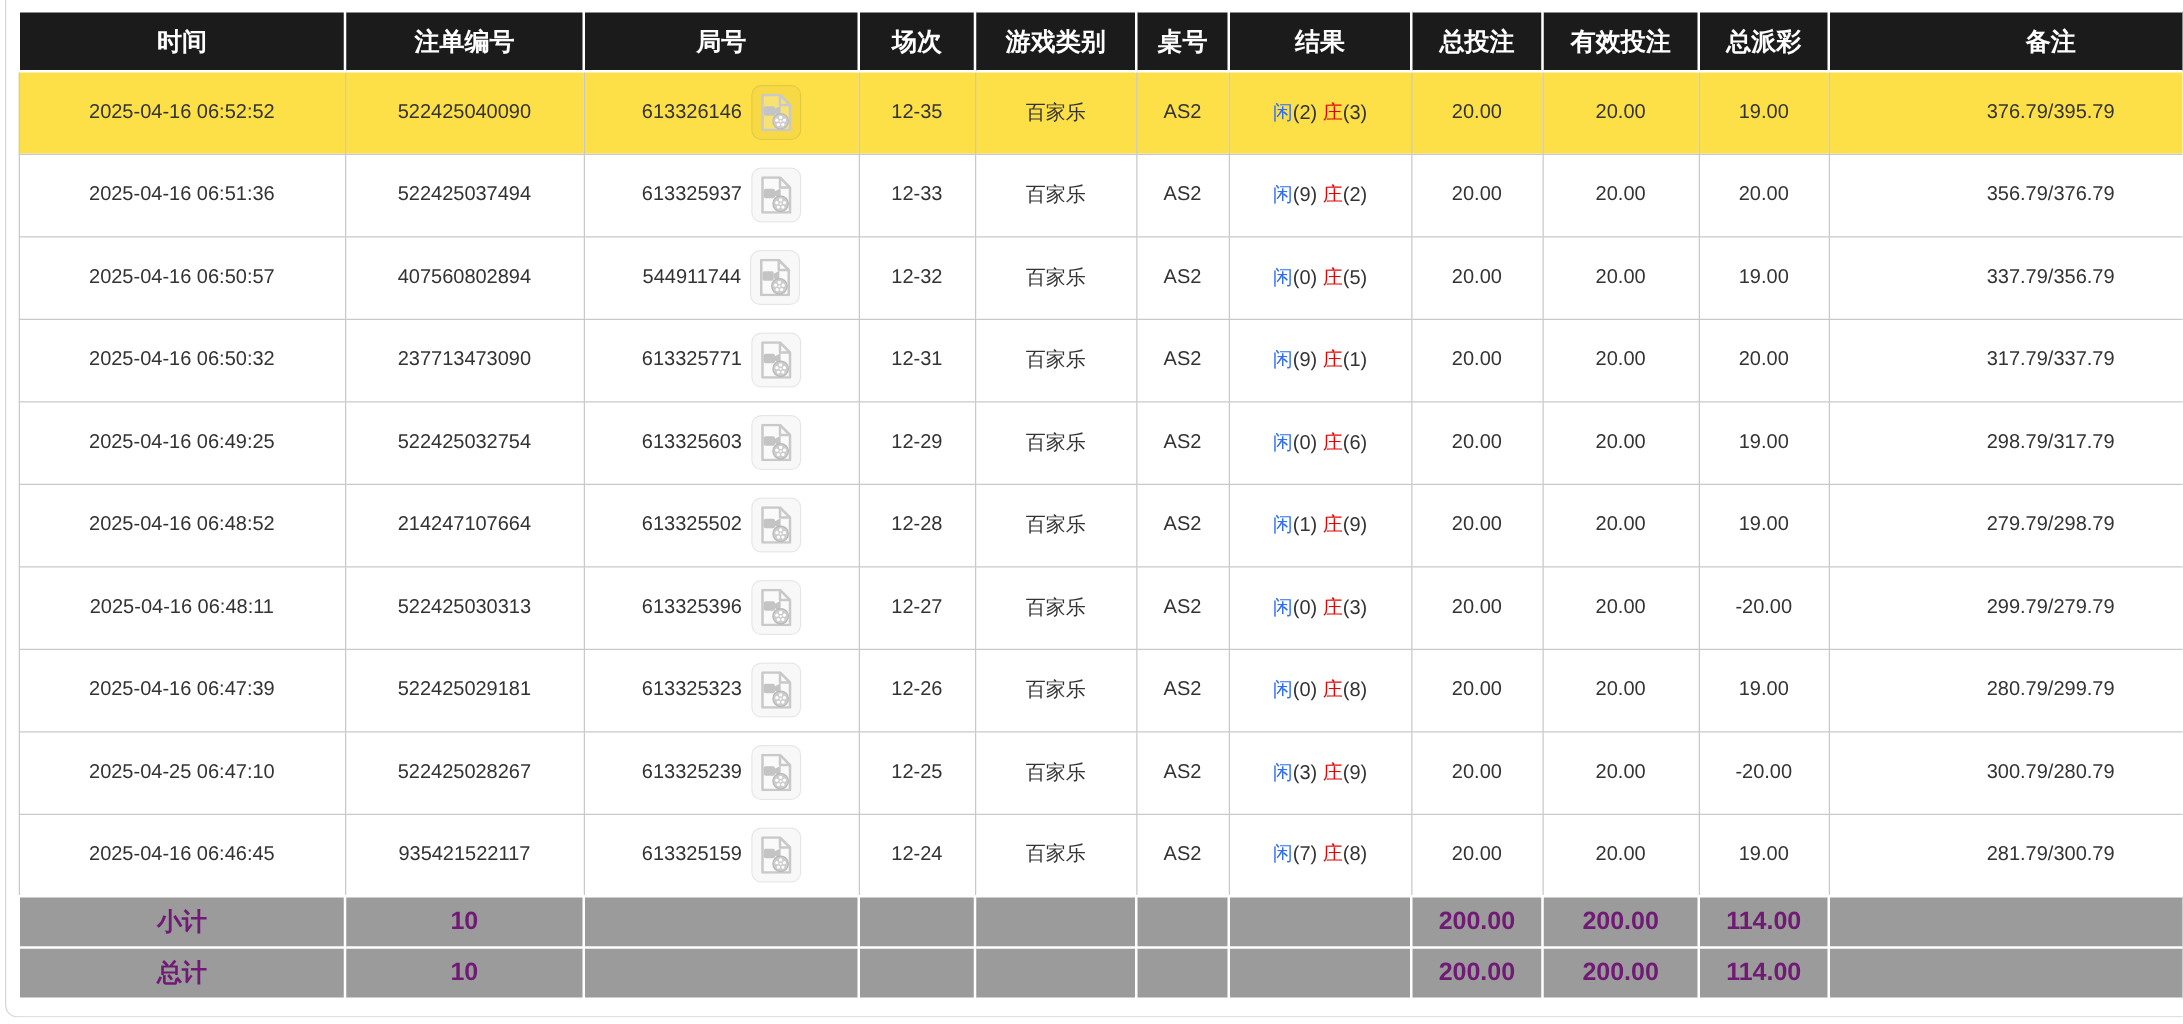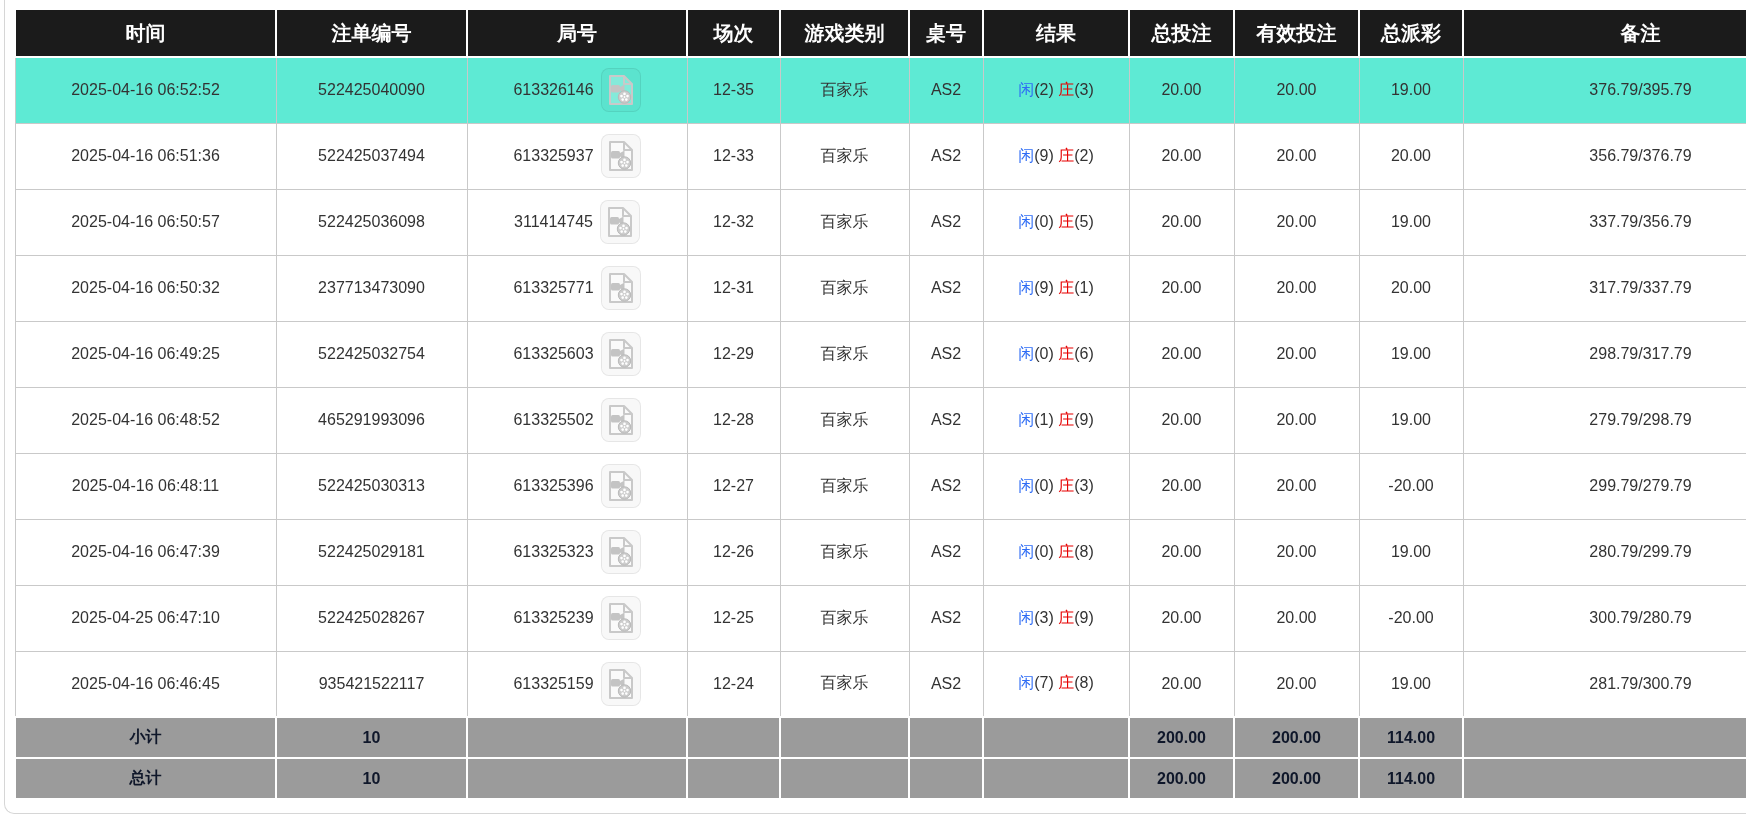--- a/index.html
+++ b/index.html
@@ -18,24 +18,24 @@
     border-collapse:collapse;table-layout:fixed;width:1803px;
   }
   table.records th{
     background:#1b1b1b;color:#fff;font-weight:bold;font-size:20px;
     height:46px;border:2px solid #fff;text-align:center;padding:0;
   }
   table.records td{
     text-align:center;font-size:16px;color:#333;background:#fff;
     border:1px solid #c9c9c9;height:66px;padding:0 4px;box-sizing:border-box;
   }
-  tr.hl td{background:#5eead4;}
+  tr.hl td{background:#fde047;}
   tr.sum td{
-    background:#9b9b9b;color:#0f172a;font-weight:bold;
-    border:2px solid #fff;height:41px;font-size:16px;
+    background:#9b9b9b;color:#701a75;font-weight:bold;
+    border:2px solid #fff;height:41px;font-size:20px;
   }
   .blue{color:#1f6fff;}
   .p{color:#2e6cf5;}
   .b{color:#e60000;}
   td.neg{color:#ff0000;}
   .round-wrap{display:inline-flex;align-items:center;gap:7px;vertical-align:middle;text-align:right;}
   .icon-btn{
     display:inline-flex;align-items:center;justify-content:center;
     width:38px;height:42px;border-radius:8px;
     background:rgba(0,0,0,0.028);border:1px solid rgba(0,0,0,0.075);
@@ -140,24 +140,24 @@
     <td>百家乐</td>
     <td>AS2</td>
     <td><span class="p">闲</span><span>(9)</span> <span class="b">庄</span><span>(2)</span></td>
     <td class="blue">20.00</td>
     <td>20.00</td>
     <td>20.00</td>
     <td>356.79/376.79</td>
   </tr>
         <tr>
     <td>2025-04-16 06:50:57</td>
-    <td>522425036098</td>
-    <td>
-      <span class="round-wrap">
-        <span>311414745</span>
+    <td>407560802894</td>
+    <td>
+      <span class="round-wrap">
+        <span>544911744</span>
         <span class="icon-btn">
           <span>
             <svg width="26" height="30" viewBox="0 0 26 30">
               <path d="M2 1 h14 l8 8 v20 h-22 z" fill="#ffffff" fill-opacity="0.25" stroke="#c9c9c9" stroke-width="2" stroke-linejoin="round"></path>
               <path d="M16 1 v8 h8" fill="none" stroke="#c9c9c9" stroke-width="2" stroke-linejoin="round"></path>
               <rect x="3" y="10" width="9" height="7.5" rx="1.5" fill="#c4c4c4"></rect>
               <path d="M12 12 L16.5 9.5 V18 L12 15.5 Z" fill="#c4c4c4"></path>
               <circle cx="16.5" cy="22" r="6.2" fill="#cdcdcd" stroke="#b9b9b9" stroke-width="1"></circle>
               <circle cx="16.5" cy="18.9" r="1.3" fill="#ffffff"></circle>
               <circle cx="19.5" cy="21.1" r="1.3" fill="#ffffff"></circle>
@@ -242,21 +242,21 @@
     <td>百家乐</td>
     <td>AS2</td>
     <td><span class="p">闲</span><span>(0)</span> <span class="b">庄</span><span>(6)</span></td>
     <td class="blue">20.00</td>
     <td>20.00</td>
     <td>19.00</td>
     <td>298.79/317.79</td>
   </tr>
         <tr>
     <td>2025-04-16 06:48:52</td>
-    <td>465291993096</td>
+    <td>214247107664</td>
     <td>
       <span class="round-wrap">
         <span>613325502</span>
         <span class="icon-btn">
           <span>
             <svg width="26" height="30" viewBox="0 0 26 30">
               <path d="M2 1 h14 l8 8 v20 h-22 z" fill="#ffffff" fill-opacity="0.25" stroke="#c9c9c9" stroke-width="2" stroke-linejoin="round"></path>
               <path d="M16 1 v8 h8" fill="none" stroke="#c9c9c9" stroke-width="2" stroke-linejoin="round"></path>
               <rect x="3" y="10" width="9" height="7.5" rx="1.5" fill="#c4c4c4"></rect>
               <path d="M12 12 L16.5 9.5 V18 L12 15.5 Z" fill="#c4c4c4"></path>

